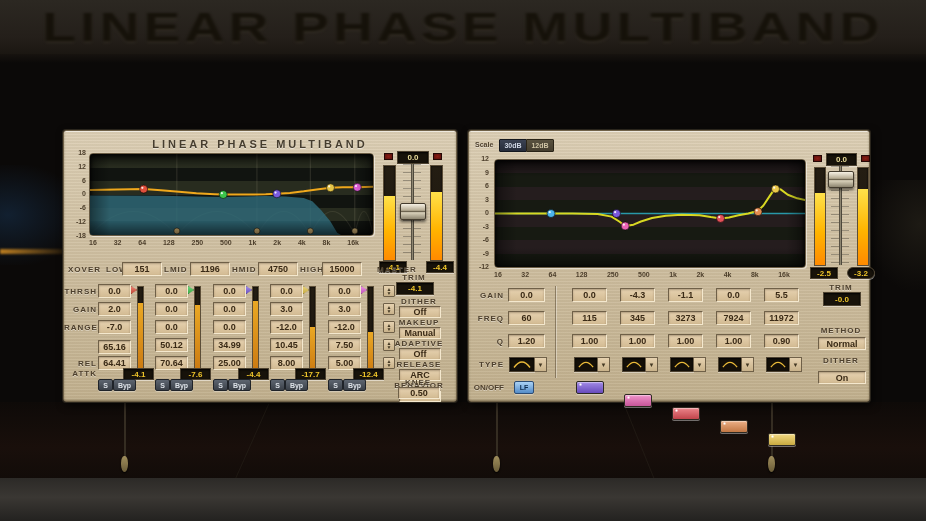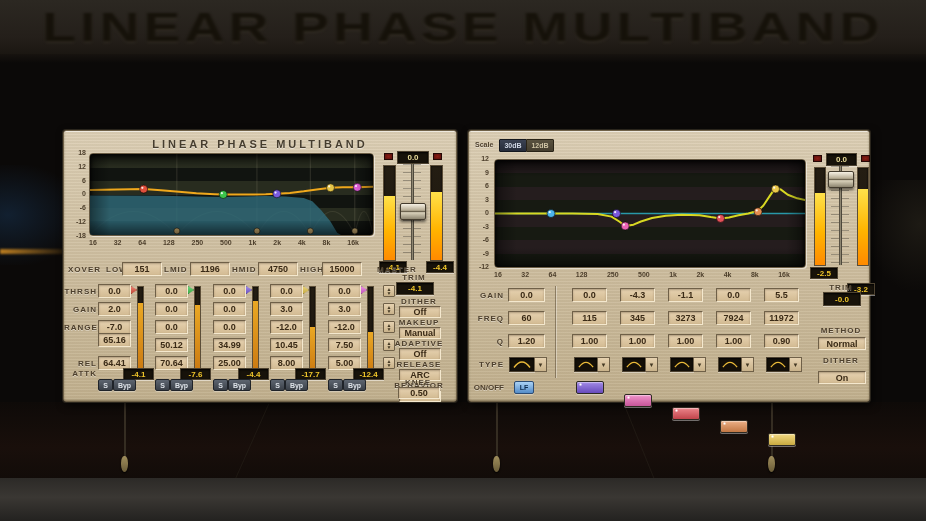--- a/index.html
+++ b/index.html
@@ -203,21 +203,21 @@
 
   <div class="p lab labR" style="left:0px;top:156px;width:33px;">THRSH</div>
   <div class="p lab labR" style="left:0px;top:174px;width:33px;">GAIN</div>
   <div class="p lab labR" style="left:0px;top:192px;width:33px;">RANGE</div>
   <div class="p lab labR" style="left:0px;top:210px;width:33px;margin-top:28px;">ATTK</div>
   <div class="p lab labR" style="left:0px;top:228px;width:33px;">REL</div>
 
   <div class="p box" style="left:34px;top:153px;width:31px;height:12px;">0.0</div>
   <div class="p box" style="left:34px;top:171px;width:31px;height:12px;">2.0</div>
   <div class="p box" style="left:34px;top:189px;width:31px;height:12px;">-7.0</div>
-  <div class="p box" style="left:34px;top:202px;width:31px;height:12px;">65.16</div>
+  <div class="p box" style="left:34px;top:209px;width:31px;height:12px;">65.16</div>
   <div class="p box" style="left:34px;top:225px;width:31px;height:12px;">64.41</div>
   <span class="p arr" style="left: 67px; top: 155px; background: linear-gradient(rgba(255, 255, 255, 0.3), rgba(0, 0, 0, 0.15)), rgb(224, 80, 60);"></span>
   <div class="p meter" style="left:73px;top:155px;width:5px;height:90px;">
       <i class="band" style="height:82%;"></i>
     </div>
   <div class="p dbox" style="left:59px;top:237px;width:29px;height:10px;">-4.1</div>
   <div class="p sb" style="left:34px;top:248px;width:13px;height:10px;">S</div>
   <div class="p sb" style="left:49px;top:248px;width:21px;height:10px;">Byp</div>
 
   <div class="p box" style="left:91px;top:153px;width:31px;height:12px;">0.0</div>
@@ -423,21 +423,21 @@
   <div class="p dbox pale" style="left:357px;top:22px;width:29px;height:11px;">0.0</div>
   <div class="p meter" style="left:345px;top:36px;width:10px;height:97px;">
       <i style="height:74%;"></i>
     </div>
   <div class="p meter" style="left:388px;top:36px;width:10px;height:97px;">
       <i style="height:78%;"></i>
     </div>
   <div class="p ftrack" style="left:362px;top:35px;width:18px;height:99px;"></div>
   <div class="p fhandle" style="left:359px;top:40px;width:24px;height:15px;"></div>
   <div class="p dbox" style="left:341px;top:136px;width:26px;height:10px;">-2.5</div>
-  <div class="p dbox" style="left:378px;top:152px;width:26px;height:10px;">-3.2</div>
+  <div class="p dbox" style="left:378px;top:136px;width:26px;height:10px;border-radius:6px;">-3.2</div>
   <div class="p lab labC" style="left:347px;top:152px;width:50px;">TRIM</div>
   <div class="p dbox" style="left:354px;top:161px;width:36px;height:12px;">-0.0</div>
   <div class="p lab labC" style="left:342px;top:195px;width:60px;">METHOD</div>
   <div class="p box" style="left:349px;top:206px;width:46px;height:11px;">Normal</div>
   <div class="p lab labC" style="left:344px;top:225px;width:56px;">DITHER</div>
   <div class="p box" style="left:349px;top:240px;width:46px;height:11px;">On</div>
 </div>
 
 <div class="p lab labC" style="left:381px;top:378px;width:74px;z-index:5;">KNEE</div>
 <div class="p box" style="left:398px;top:387px;width:40px;height:10px;z-index:5;">0.50</div>

